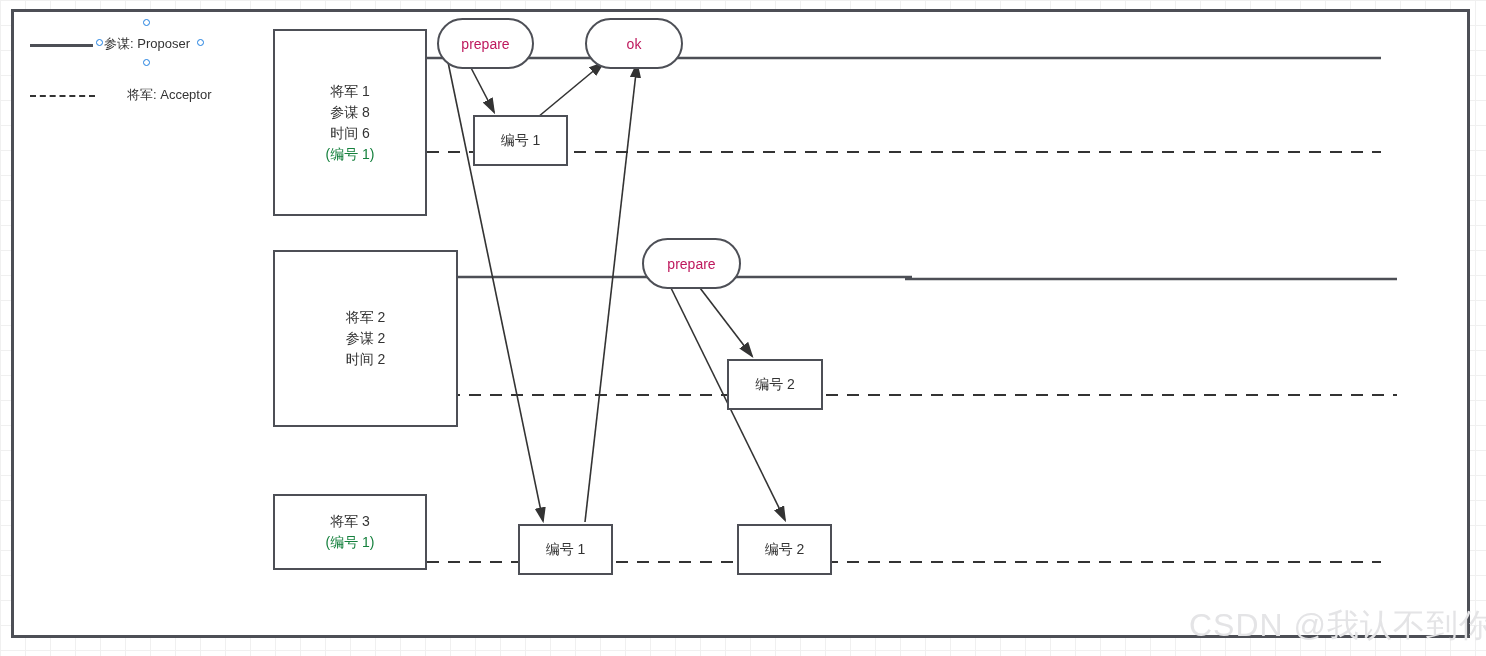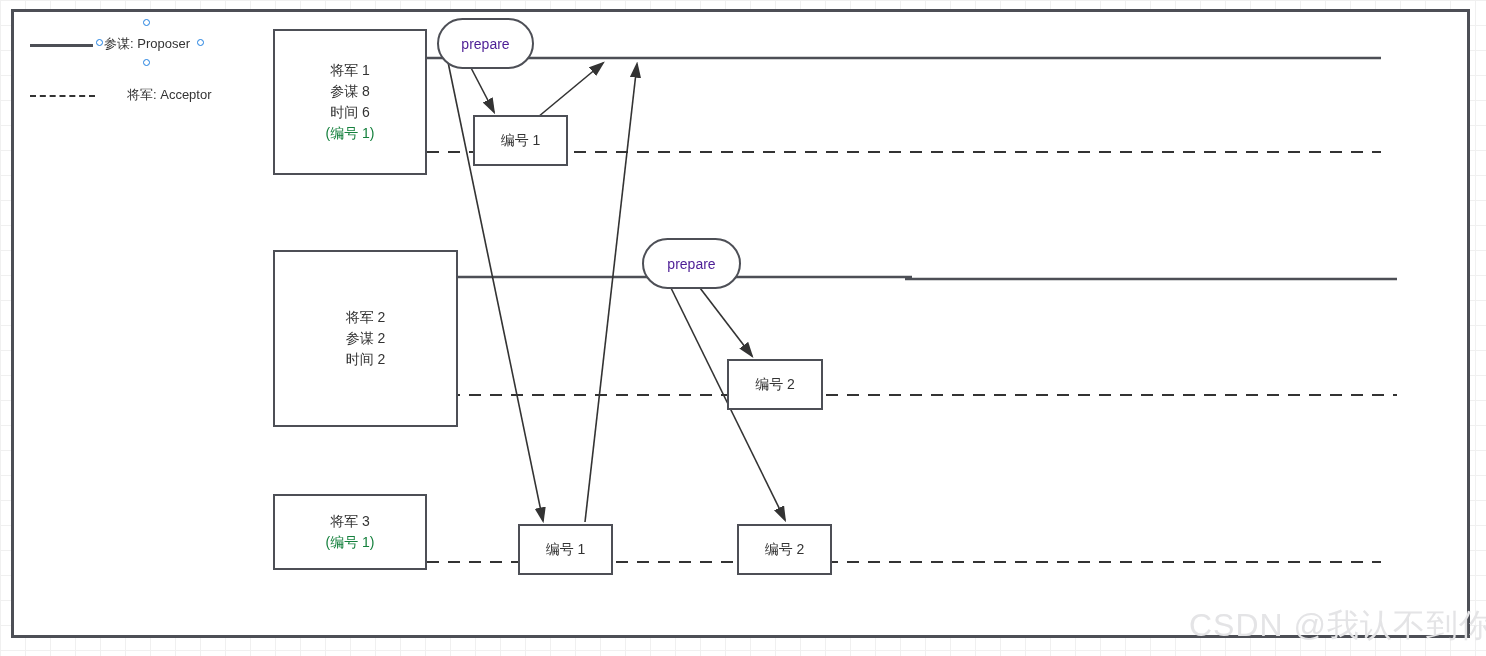--- a/index.html
+++ b/index.html
@@ -54,21 +54,21 @@
   .node-round {
     position: absolute;
     box-sizing: border-box;
     border: 2px solid #4d4f56;
     border-radius: 28px;
     background: #ffffff;
     display: flex;
     align-items: center;
     justify-content: center;
     font-size: 14px;
-    color: #4c1d95;
+    color: #be185d;
   }
   .gold { color: #15803d; }
   .legend {
     position: absolute;
     font-size: 13px;
     color: #333333;
     white-space: nowrap;
   }
   .legend-line-solid {
     position: absolute;
@@ -140,21 +140,21 @@
   <div class="legend-line-solid" style="left:30px; top:44px; width:63px;"></div>
   <div class="legend" style="left:104px; top:35px;">参谋: Proposer</div>
   <div class="handle" style="left:143px; top:19px;"></div>
   <div class="handle" style="left:96px; top:39px;"></div>
   <div class="handle" style="left:197px; top:39px;"></div>
   <div class="handle" style="left:143px; top:59px;"></div>
 
   <div class="legend-line-dashed" style="left:30px; top:95px; width:65px;"></div>
   <div class="legend" style="left:127px; top:86px;">将军: Acceptor</div>
 
-  <div class="node-box" style="left:273px; top:29px; width:154px; height:146px;">
+  <div class="node-box" style="left:273px; top:29px; width:154px; height:187px;">
     <span>将军 1</span>
     <span>参谋 8</span>
     <span>时间 6</span>
     <span class="gold">(编号 1)</span>
   </div>
 
   <div class="node-box" style="left:273px; top:250px; width:185px; height:177px;">
     <span>将军 2</span>
     <span>参谋 2</span>
     <span>时间 2</span>
@@ -178,20 +178,23 @@
   </div>
 
   <div class="node-box" style="left:737px; top:524px; width:95px; height:51px;">
     <span>编号 2</span>
   </div>
 
   <div class="node-round" style="left:437px; top:18px; width:97px; height:51px;">
     <span>prepare</span>
   </div>
 
+  <div class="node-round" style="left:585px; top:18px; width:98px; height:51px;">
+    <span>ok</span>
+  </div>
 
   <div class="node-round" style="left:642px; top:238px; width:99px; height:51px;">
     <span>prepare</span>
   </div>
 
   <div class="watermark">CSDN @我认不到你</div>
 
 </div>
 
 </body></html>

